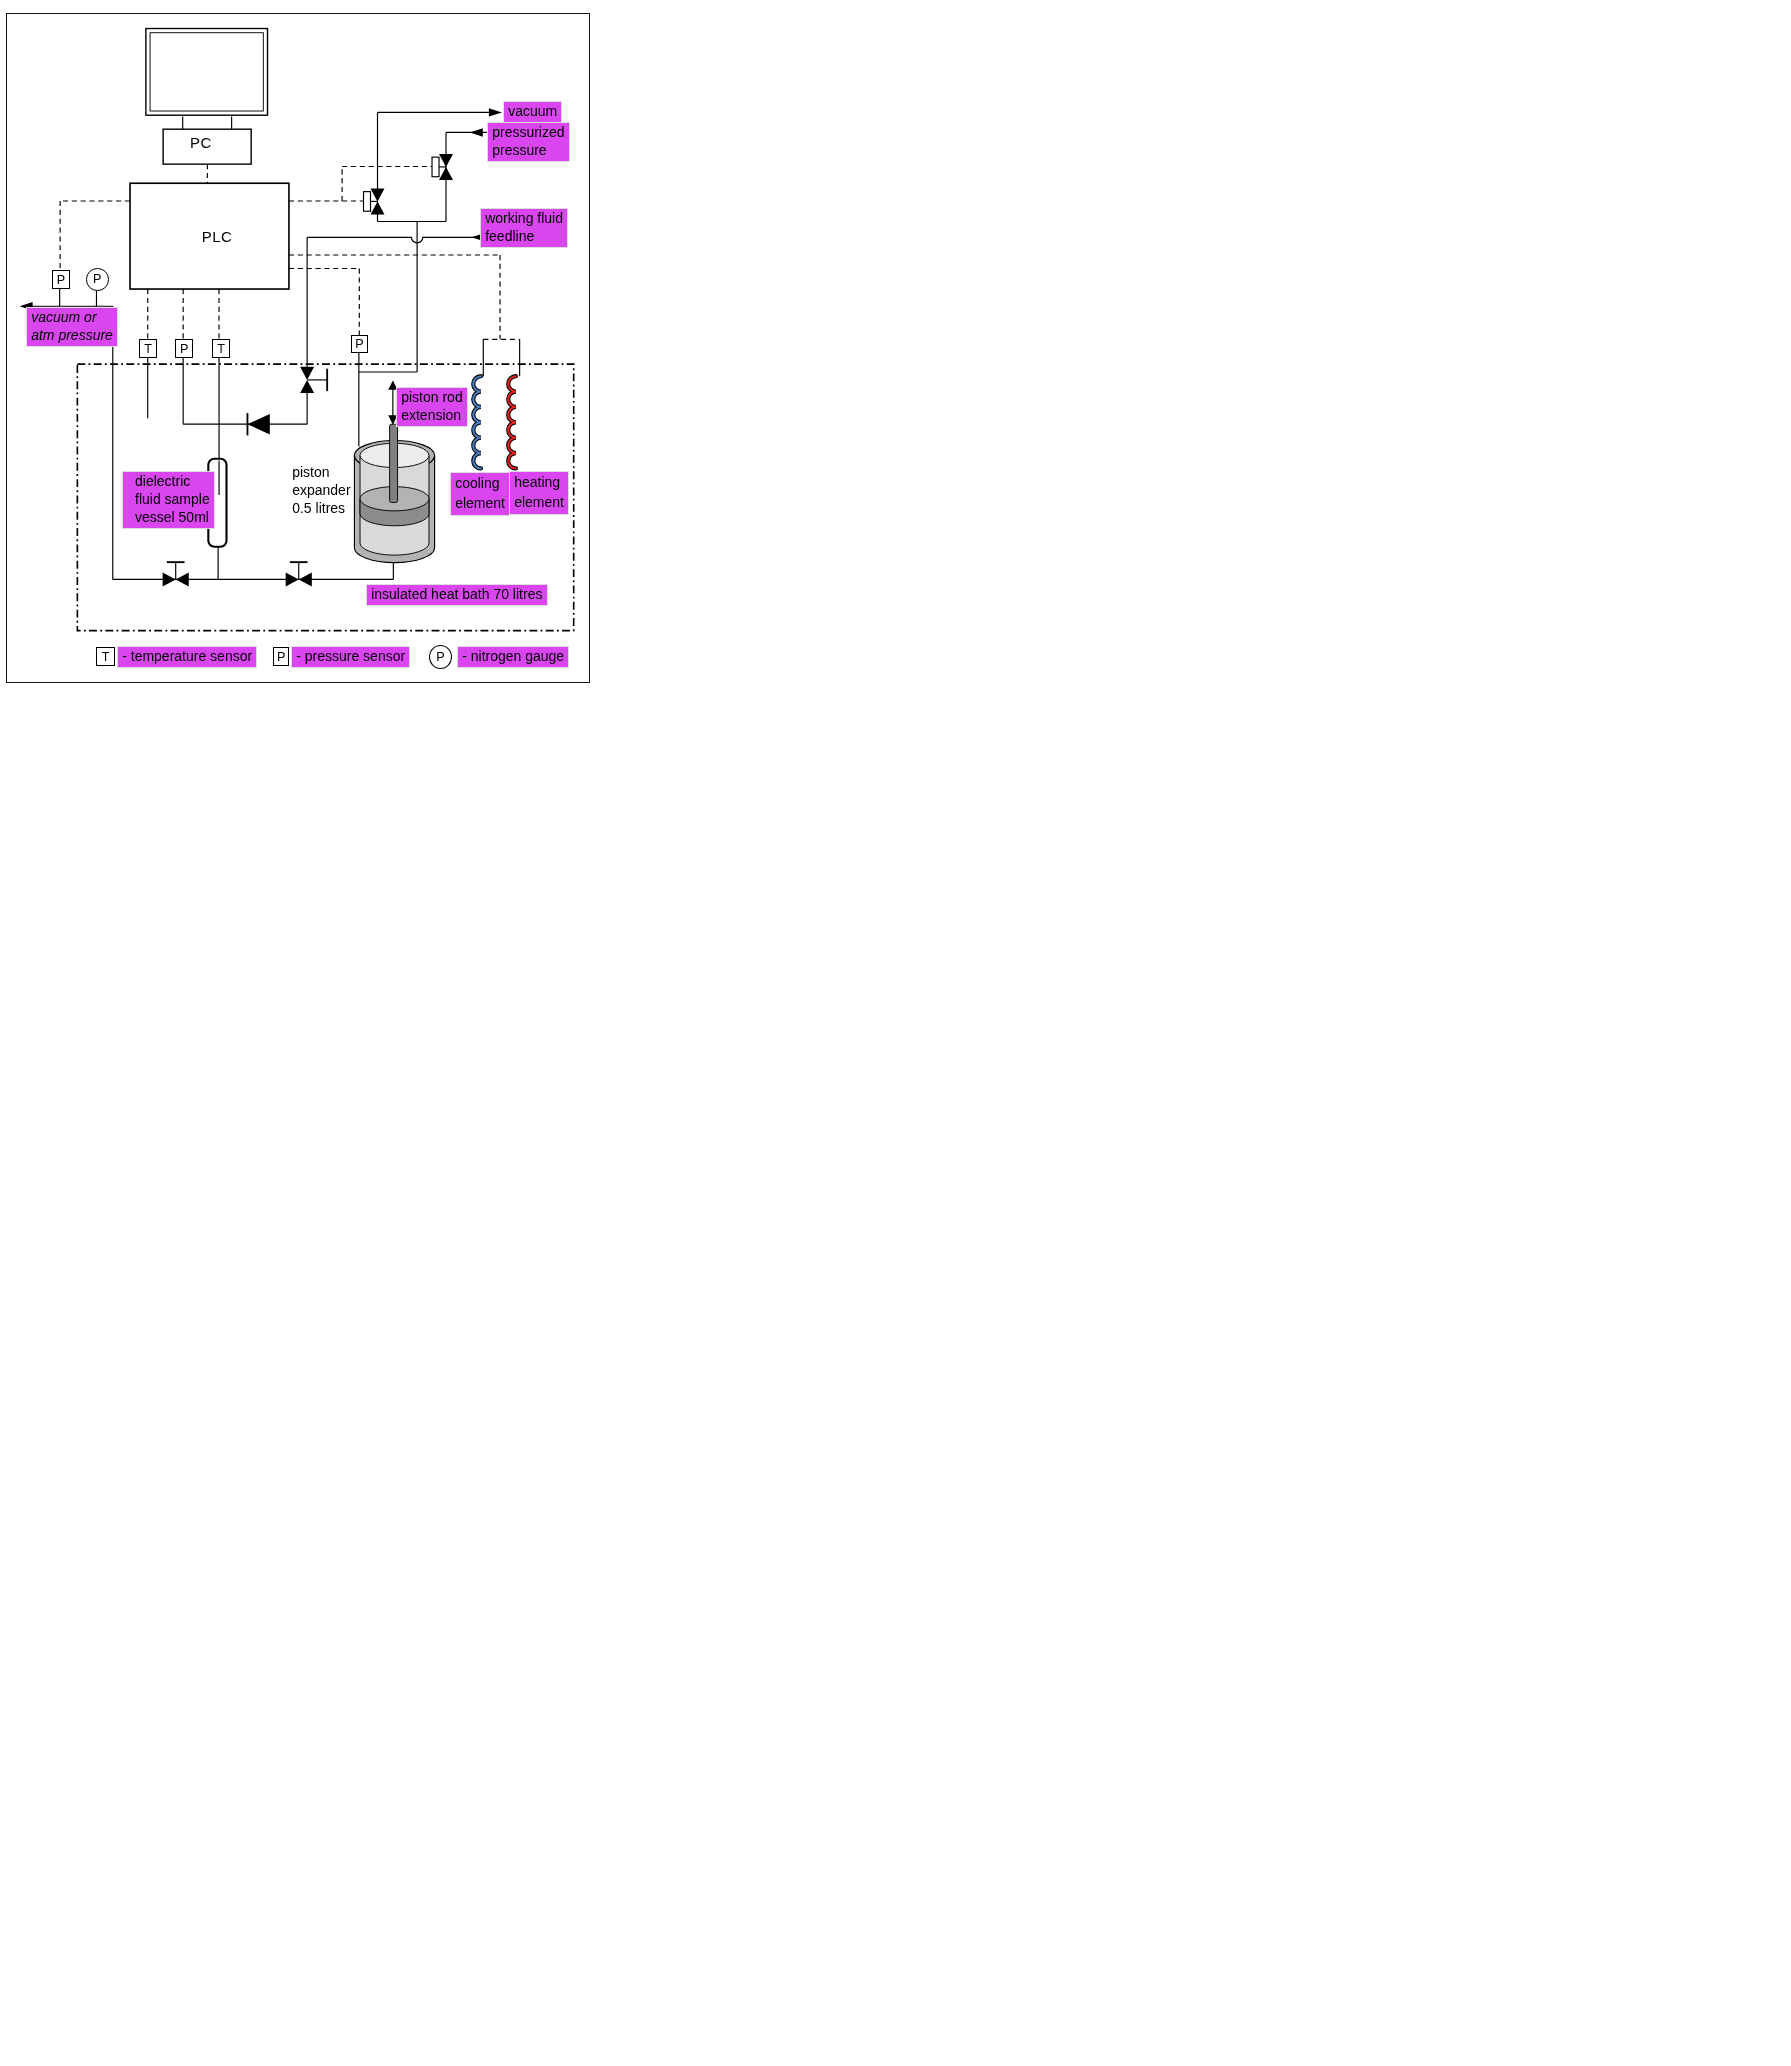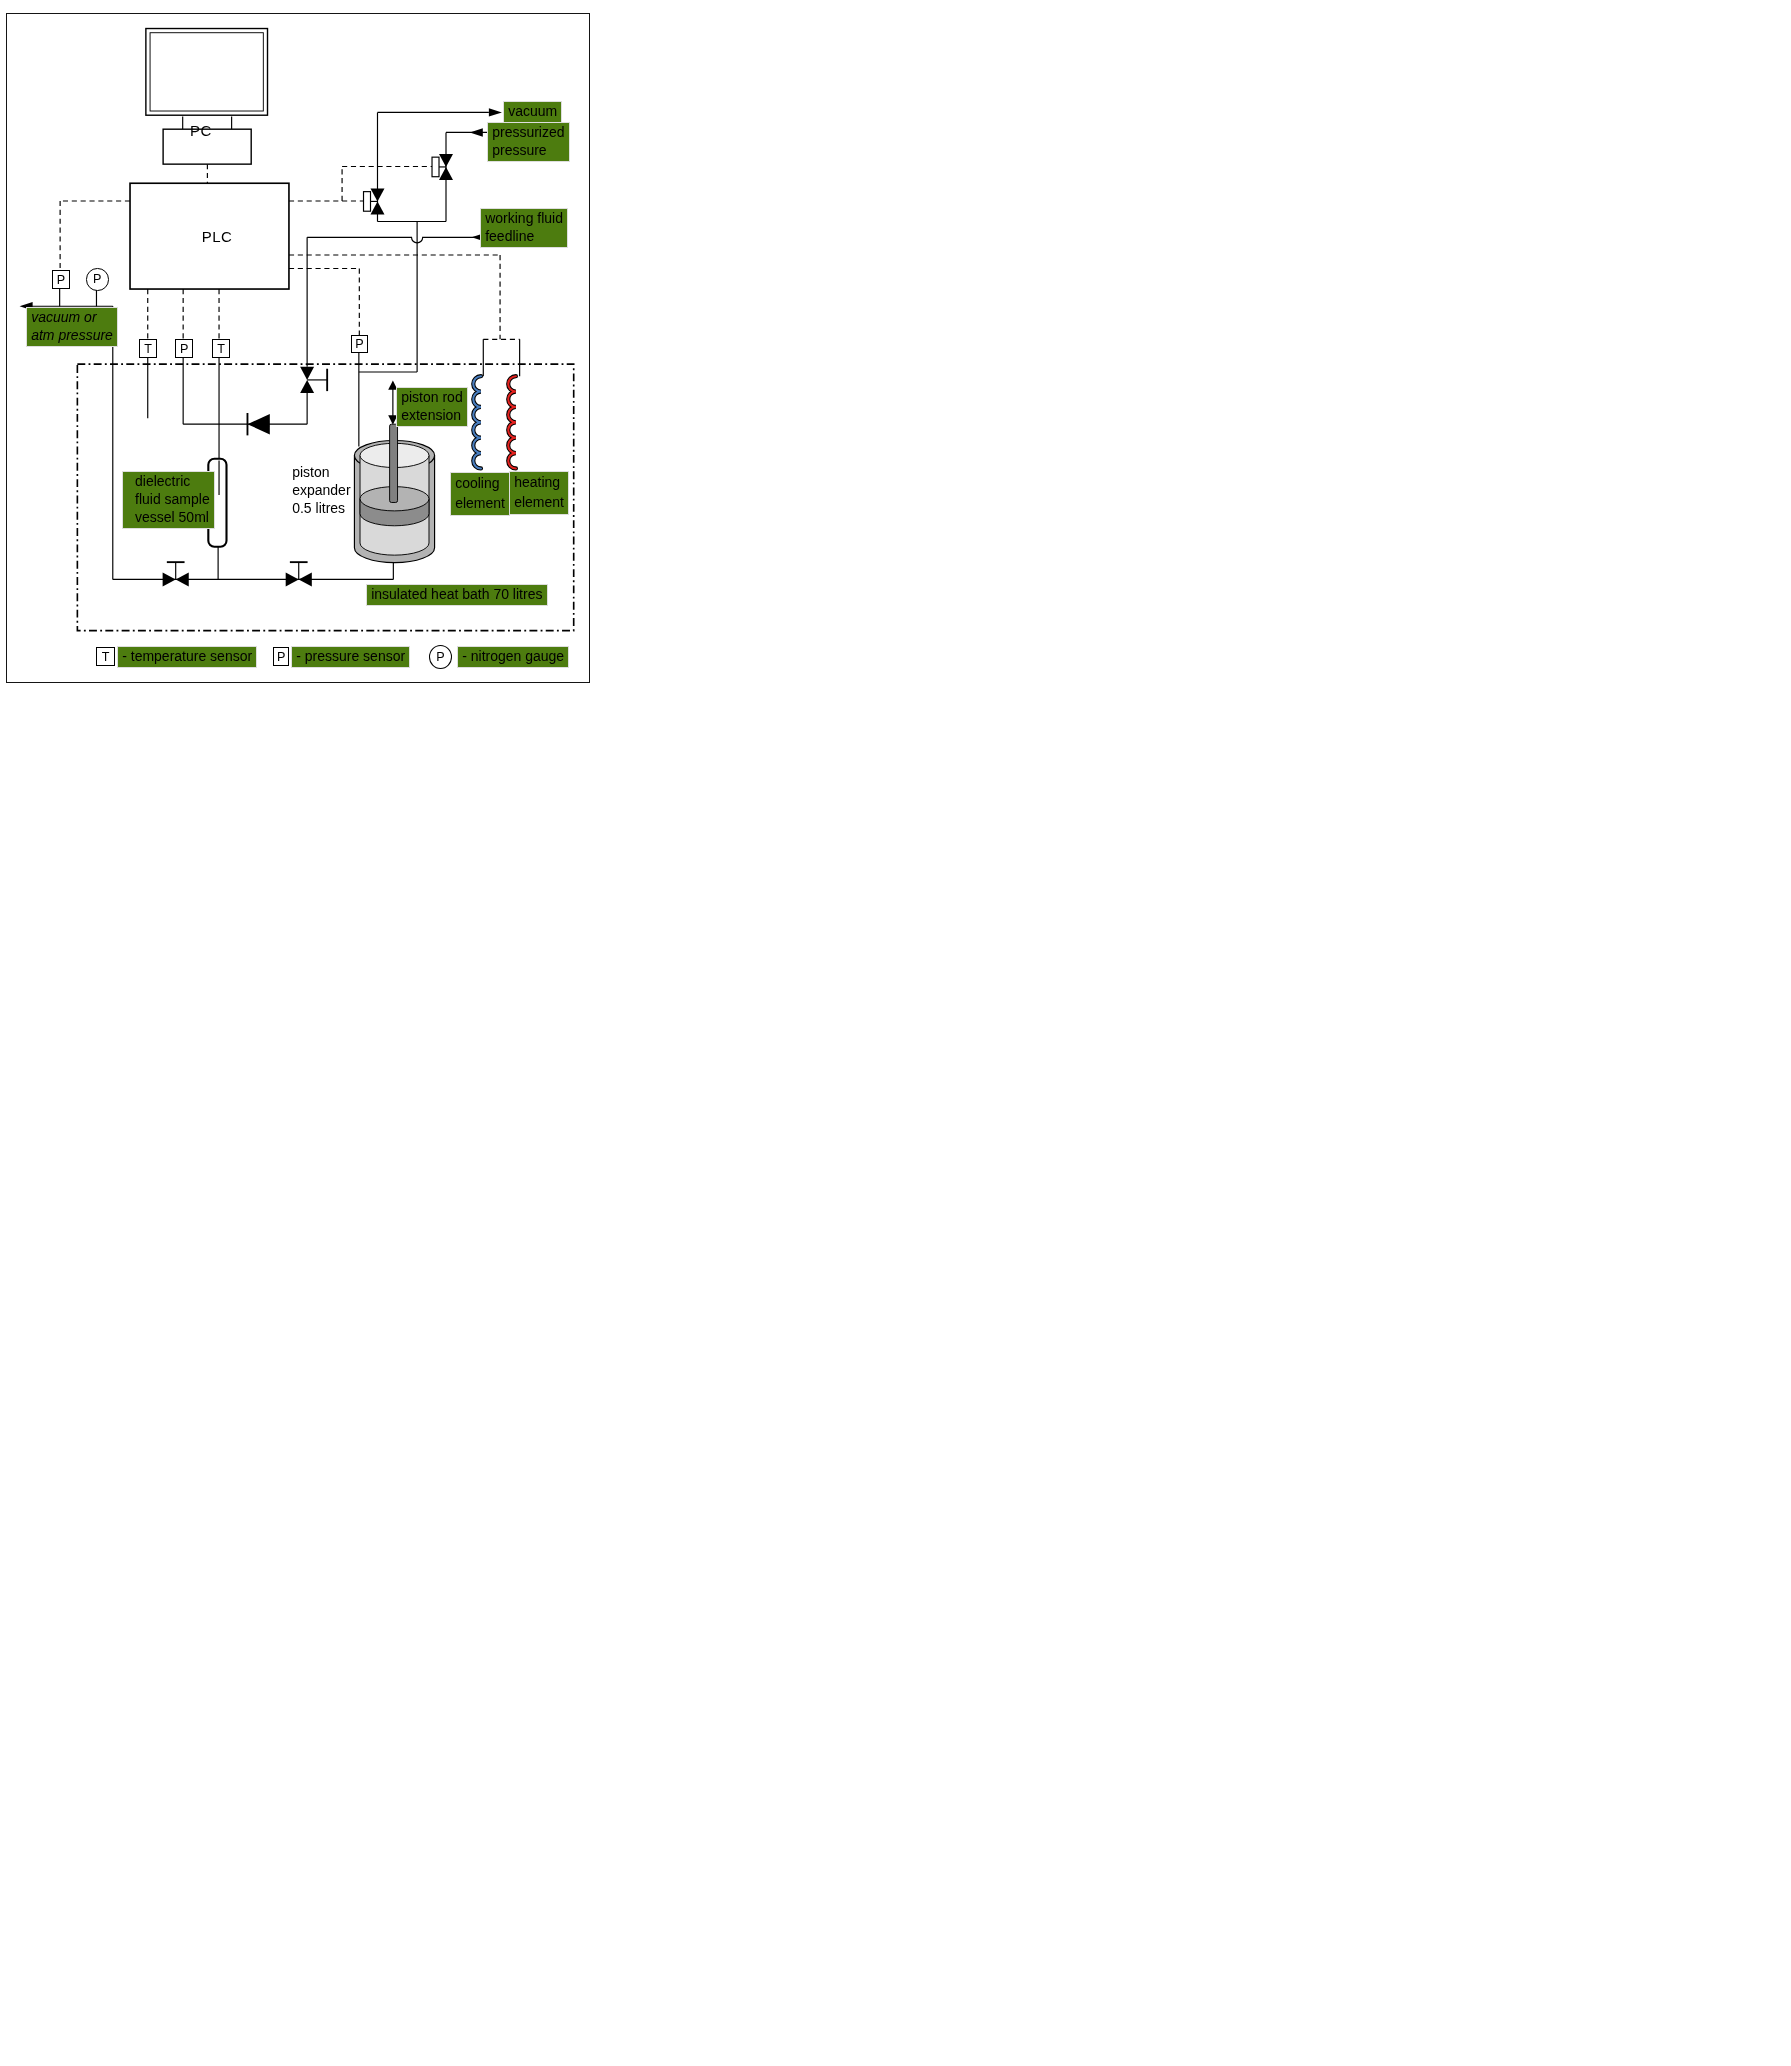--- a/index.html
+++ b/index.html
@@ -1,20 +1,20 @@
 <!DOCTYPE html>
 <html style="font-size:7.5px"><head>
 <meta charset="utf-8">
 <style>
   html,body{margin:0;padding:0;background:#ffffff;}
   .canvas{position:relative;width:597px;height:689px;background:#fff;
           font-family:"Liberation Sans", sans-serif;color:#000;overflow:hidden;}
   .frame{position:absolute;left:6px;top:13px;width:582px;height:668px;border:1.9px solid #151515;}
   svg.layer{position:absolute;left:0;top:0;}
-  .lbl{position:absolute;background:#4d7c0f;border:0.5px solid #dedede;padding:1.4px 4.2px;
+  .lbl{position:absolute;background:#d946ef;border:0.5px solid #dedede;padding:1.4px 4.2px;
        font-size:14px;line-height:17.7px;white-space:nowrap;}
   .lh42{line-height:19.6px;}
   .plain{border:none;background:transparent;}
   .devlbl{position:absolute;display:flex;align-items:center;justify-content:center;
           font-size:15px;letter-spacing:0.5px;}
   .sensor{position:absolute;border:1.4px solid #000;background:#fff;display:flex;
           align-items:center;justify-content:center;font-size:12.6px;}
   .gauge{position:absolute;border:1.4px solid #000;border-radius:50%;background:#fff;
          display:flex;align-items:center;justify-content:center;font-size:12.6px;}
 </style>
@@ -140,21 +140,21 @@
       <path d="M772.5,1070 V1102 A74,26 0 0 0 920.5,1102 V1070" fill="#8c8c8c" stroke="#000" stroke-width="2"></path>
       <ellipse cx="846.5" cy="1070" rx="74" ry="26" fill="#b3b3b3" stroke="#000" stroke-width="2"></ellipse>
 
       <rect x="836" y="910" width="17" height="168" rx="4" fill="#808080" stroke="#000" stroke-width="2"></rect>
     </g>
 
     <rect x="447" y="984" width="39" height="189" rx="13" fill="#fff" stroke="#000" stroke-width="4.5"></rect>
     <path d="M470,988 V1062" stroke="#000" stroke-width="2.5"></path>
   </svg>
 
-  <div class="devlbl" style="left:163px;top:113px;width:76px;height:35px;">PC</div>
+  <div class="devlbl" style="left:163px;top:125px;width:76px;height:35px;">PC</div>
   <div class="devlbl" style="left:130px;top:183px;width:174px;height:106px;">PLC</div>
 
   <div class="sensor" style="left:52px;top:270px;width:16px;height:17px;">
     <span>P</span>
     </div>
   <div class="gauge" style="left:86px;top:268px;width:20.5px;height:20.5px;">
     <span>P</span>
     </div>
 
   <div class="sensor" style="left:139px;top:339px;width:16.3px;height:17px;">

